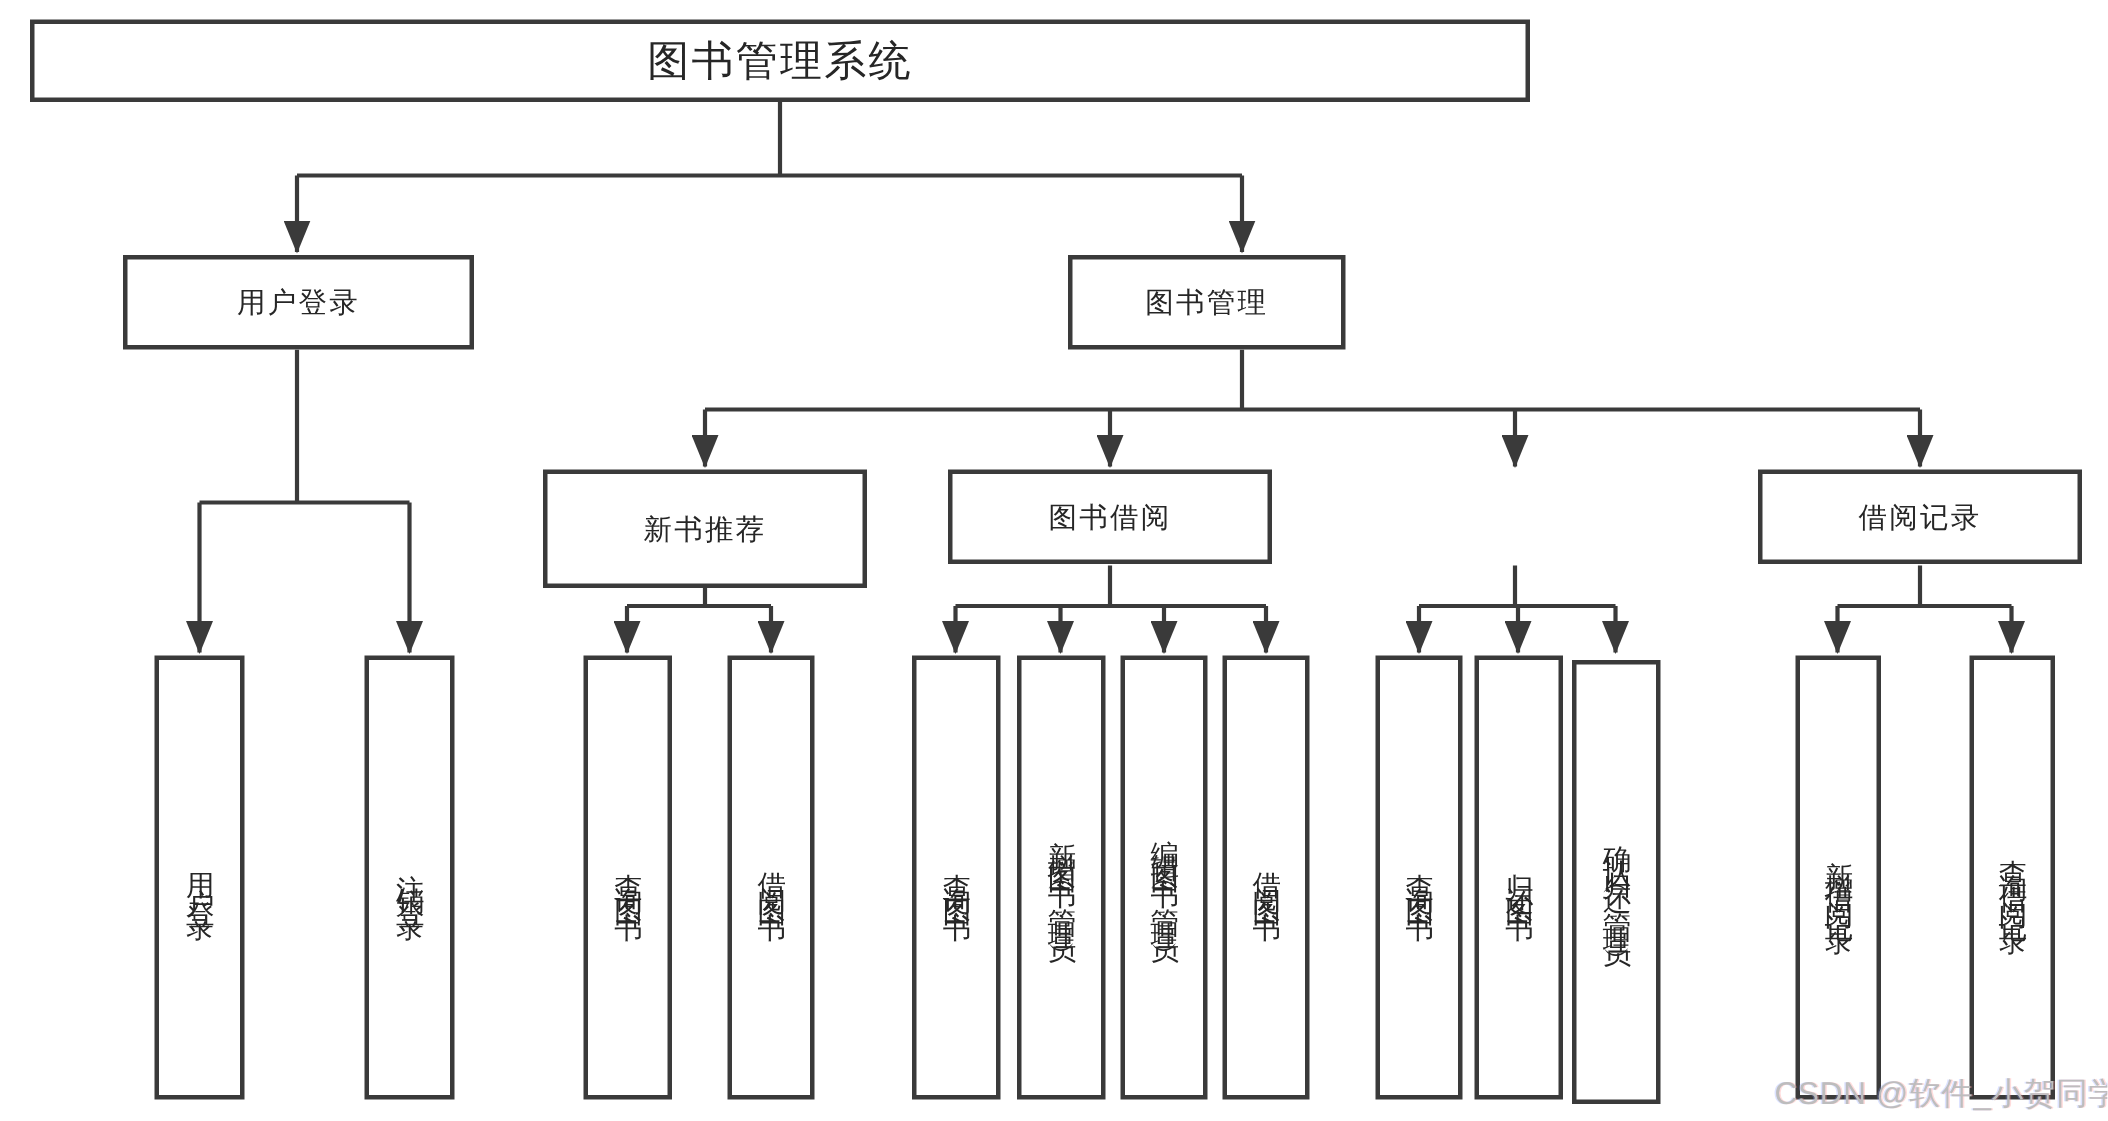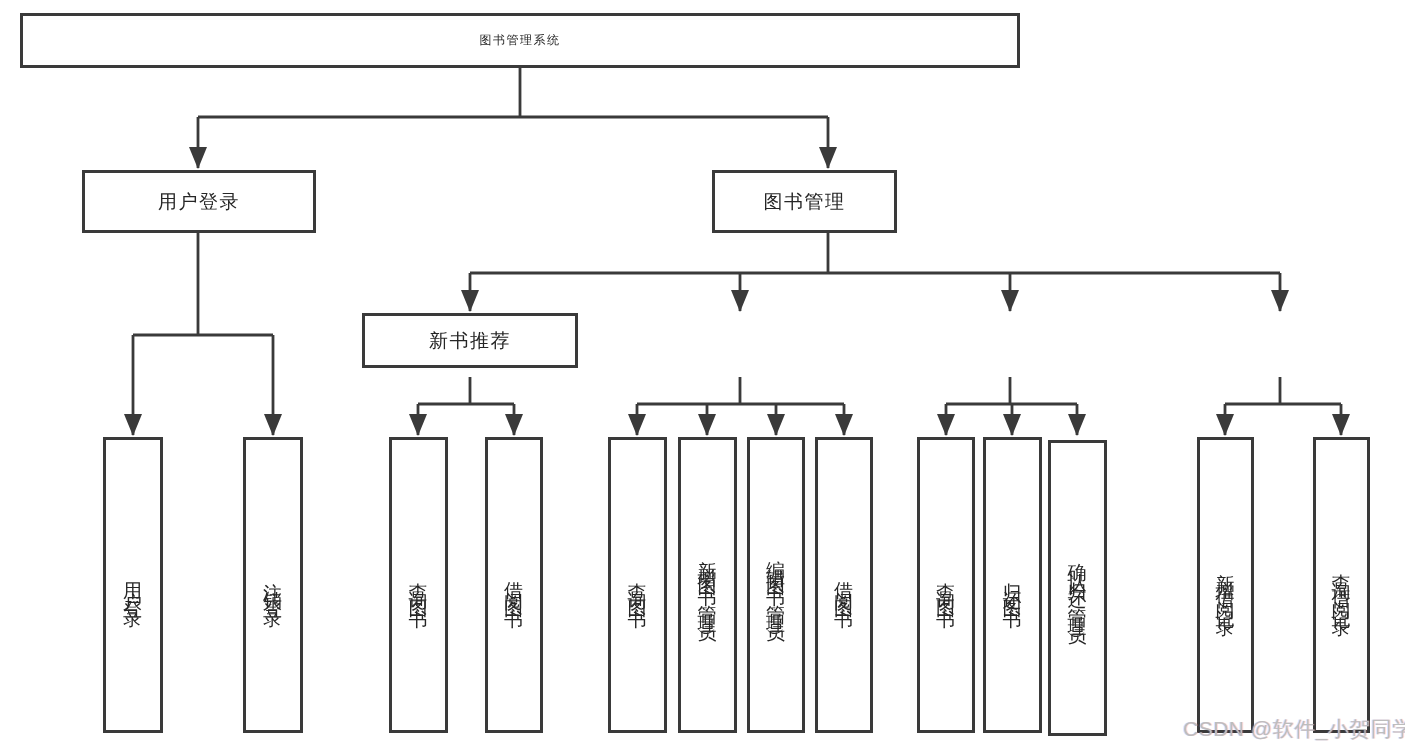--- a/index.html
+++ b/index.html
@@ -25,21 +25,21 @@
     align-items: center;
     justify-content: center;
     color: #262626;
     z-index: 1;
   }
   .h-label {
     font-size: 19px;
     letter-spacing: 1.5px;
     white-space: nowrap;
   }
-  .title-box .h-label { font-size: 12px; }
+  .title-box .h-label { font-size: 28px; }
   .leaf .v-label {
     writing-mode: vertical-rl;
     text-orientation: mixed;
     font-size: 19px;
     line-height: 1;
     letter-spacing: 9px;
     color: #262626;
   }
   .watermark {
     position: absolute;
@@ -98,22 +98,28 @@
     <span class="h-label">图书管理系统</span>
   </div>
 
   <div class="node" style="left:82px;top:170px;width:234px;height:63px">
     <span class="h-label">用户登录</span>
   </div>
   <div class="node" style="left:712px;top:170px;width:185px;height:63px">
     <span class="h-label">图书管理</span>
   </div>
 
-  <div class="node" style="left:362px;top:313px;width:216px;height:55px">
+  <div class="node" style="left:362px;top:313px;width:216px;height:79px">
     <span class="h-label">新书推荐</span>
+  </div>
+  <div class="node" style="left:632px;top:313px;width:216px;height:63px">
+    <span class="h-label">图书借阅</span>
+  </div>
+  <div class="node" style="left:1172px;top:313px;width:216px;height:63px">
+    <span class="h-label">借阅记录</span>
   </div>
 
   <div class="node leaf" style="left:103px;top:437px;width:60px;height:296px">
     <span class="v-label">用户登录</span>
   </div>
   <div class="node leaf" style="left:243px;top:437px;width:60px;height:296px">
     <span class="v-label">注销登录</span>
   </div>
   <div class="node leaf" style="left:389px;top:437px;width:59px;height:296px">
     <span class="v-label">查询图书</span>

